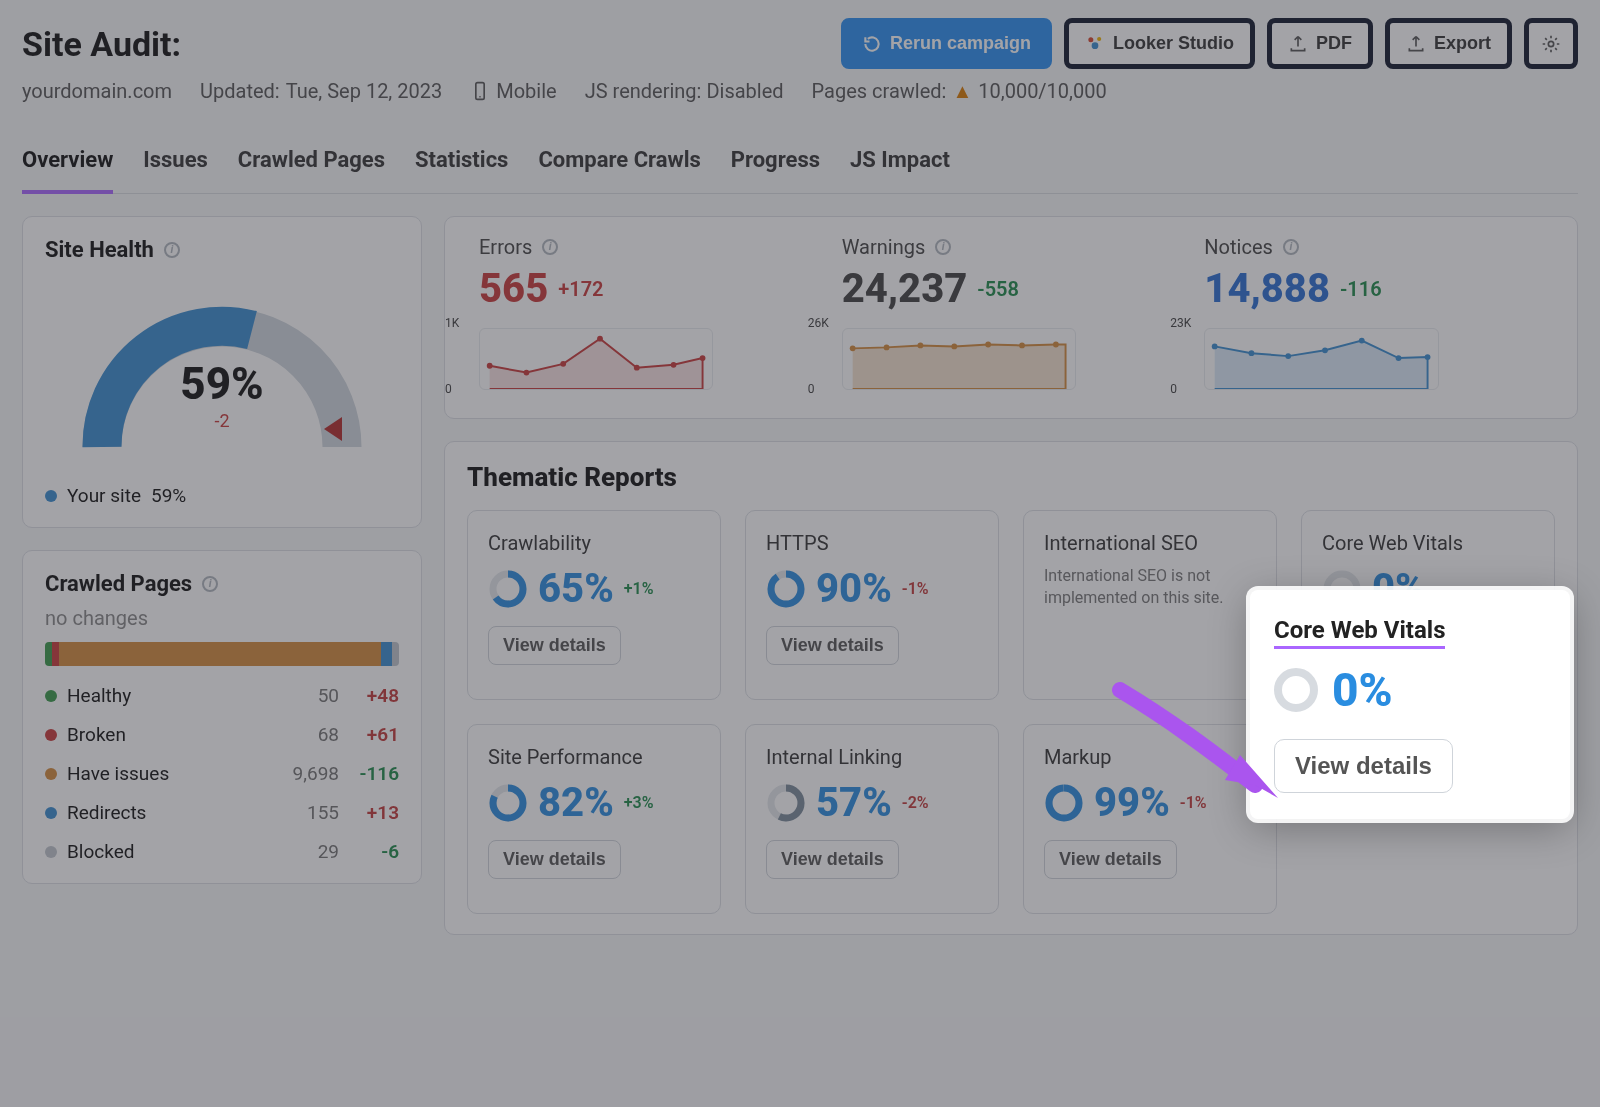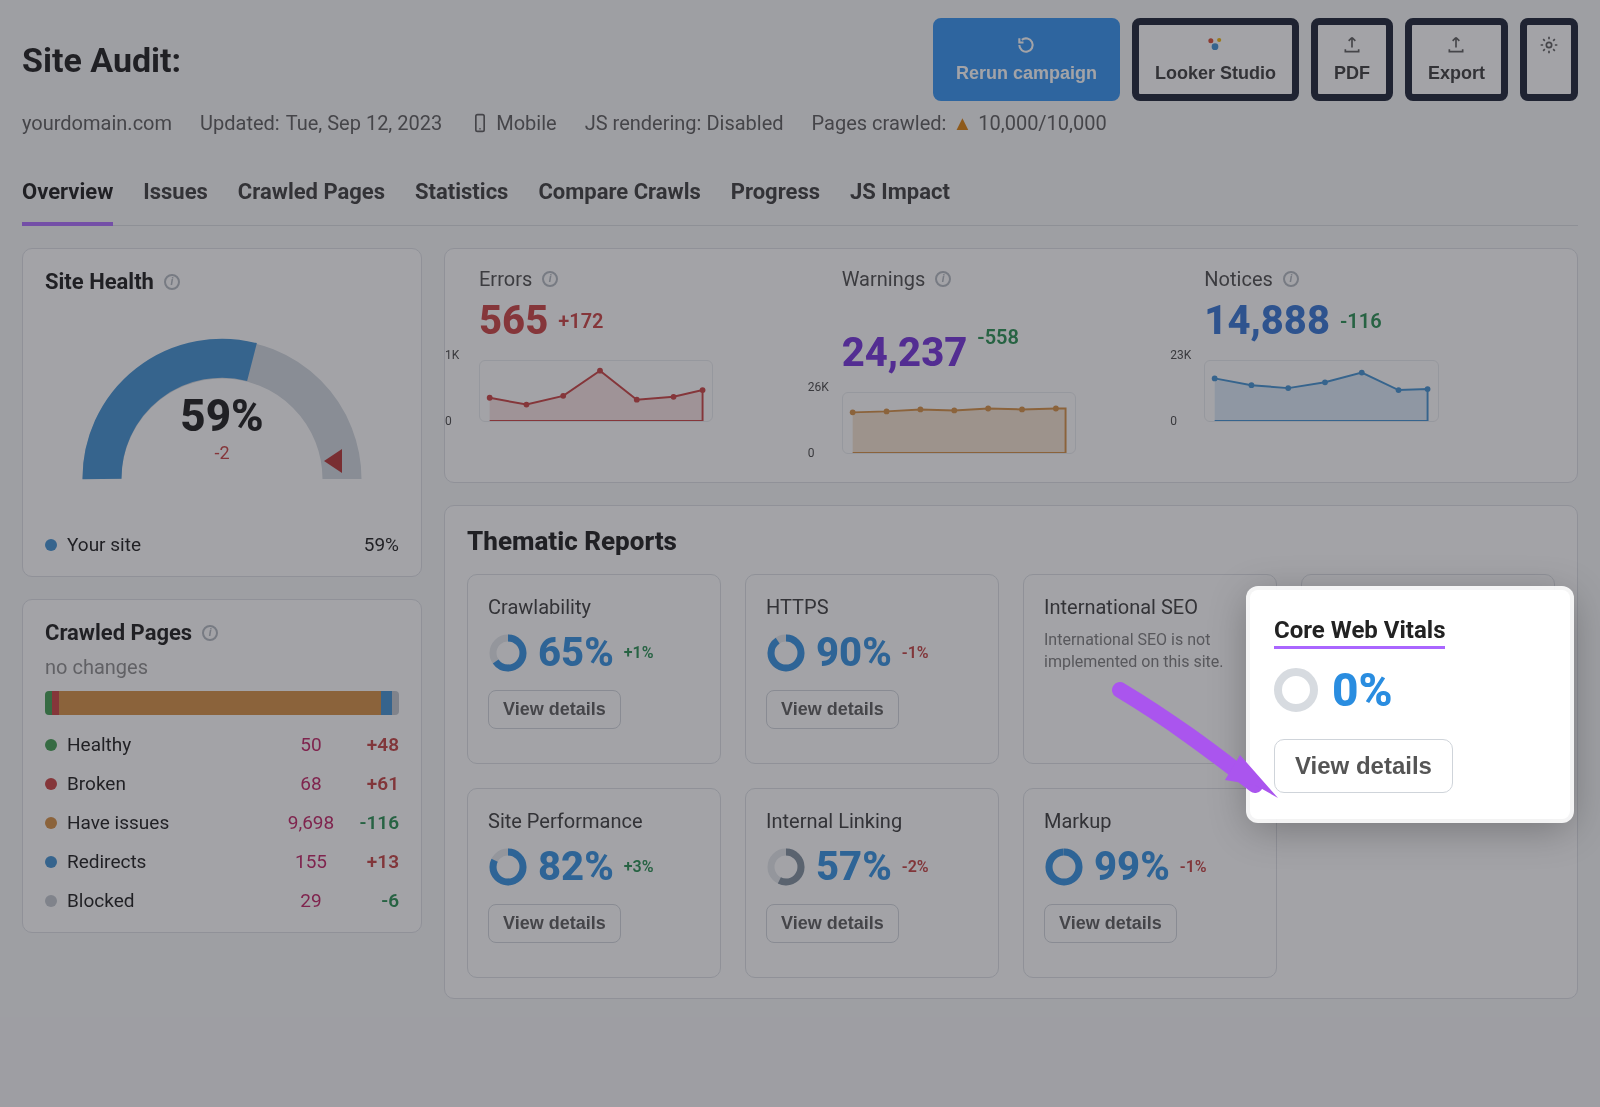--- a/index.html
+++ b/index.html
@@ -26,24 +26,23 @@
   
   .header-row {
     display: flex; align-items: center; gap: 14px; flex-wrap: wrap;
   }
   .title-line { display: flex; align-items: center; gap: 12px; font-size: 34px; font-weight: 700; }
   .title-domain { color: #2a6ed1; font-weight: 700; }
   .chev { color:#2a6ed1; font-size:20px; }
   .header-actions { margin-left: auto; display: flex; gap: 12px; }
   .btn {
     display: inline-flex; align-items: center; gap: 8px;
-    border: 7px solid #0f172a; background: #fff; color: #333;
+    border: 5px solid #0f172a; background: #fff; color: #333;
     border-radius: 8px; padding: 10px 16px; font-size: 18px; font-weight: 600;
     cursor: pointer;
-    flex-direction: column;
   }
   .btn-primary { background: #2a8ff0; border-color: #2a8ff0; color: #fff; }
   .btn-icon-only { padding: 10px 12px; }
   .icon-svg { width: 20px; height: 20px; display: inline-block; }
   .meta-row { margin-top: 10px; display: flex; gap: 28px; color: #555; font-size: 20px; flex-wrap: wrap; align-items: center; }
   .meta-item { display: inline-flex; gap: 6px; align-items: center; }
   .warn-tri { color:#d97a00; }
   
   .tabs { display: flex; gap: 30px; border-bottom: 1px solid #d9dde1; margin-top: 32px; font-size: 22px; font-weight: 700; color:#333; }
   .tab { padding: 12px 0 18px 0; cursor: pointer; }
@@ -51,45 +50,45 @@
   
   .content { display: grid; grid-template-columns: 400px 1fr; gap: 22px; margin-top: 22px; }
   .card { background: #fff; border: 1px solid #dcdfe4; border-radius: 10px; padding: 20px 22px; }
   .card h3 { margin: 0 0 10px 0; font-size: 22px; font-weight: 700; display:flex; align-items:center; gap:10px;}
   .info-dot { width:16px;height:16px;border-radius:50%;border:2px solid #b0b6bd; position:relative; display:inline-block;}
   .info-dot::after { content:"i"; position:absolute; left:50%; top:50%; transform:translate(-50%,-54%); font-size:11px; font-style:italic; font-weight:700; color:#b0b6bd; }
   
   .gauge-wrap { position:relative; height:200px; display:flex; align-items:center; justify-content:center; }
   .gauge-num { font-size:44px; font-weight:800; text-align:center; }
   .gauge-delta { color:#c83a3a; font-size:18px; text-align:center; }
-  .sh-legend { display:flex; flex-direction:column; gap:12px; margin-top:29px; font-size:19px; }
+  .sh-legend { display:flex; flex-direction:row; gap:12px; margin-top:12px; font-size:19px;align-items:center; }
   .sh-row { display:flex; align-items:center; gap:10px; }
   .sh-row .val { margin-left:auto; }
   .dot { width:12px;height:12px;border-radius:50%;display:inline-block; }
   .dot-blue { background:#3a8dd0; }
   .red-tri { width:0;height:0;border-left:7px solid transparent;border-right:7px solid transparent;border-top:11px solid #c23a3a; display:inline-block;}
   
   .cp-big { display:flex; align-items:baseline; gap:10px; margin-top:6px;}
   .cp-num { font-size:48px; font-weight:800; color:#2a6ed1; }
   .cp-sub { color:#888; font-size:20px; }
   .cp-bar { height:24px; border-radius:4px; overflow:hidden; display:flex; margin:12px 0 18px 0; }
   .seg-green{background:#3a9a4a;} .seg-red{background:#c83a3a;} .seg-orange{background:#d48a3b;flex:1;} .seg-blue{background:#3a8dd0;} .seg-gray{background:#bfc5cc;}
   .cp-list { display:flex; flex-direction:column; gap:16px; font-size:19px; }
   .cp-item { display:flex; align-items:center; gap:10px; }
-  .cp-item .count { margin-left:auto; color:#be185d; text-align:center; min-width:56px;}
+  .cp-item .count { margin-left:auto; color:#737373; text-align:right; min-width:56px;}
   .cp-item .delta { min-width:50px; text-align:right; font-weight:600;}
   .d-up{color:#c23a3a;} .d-down{color:#1e8a4a;}
   
   .top-metrics { display:grid; grid-template-columns: repeat(3,1fr); gap:0; padding:18px 22px 24px 22px;}
   .tm-col { display:flex; flex-direction:column; gap:6px; padding:0 12px;}
   .tm-title { font-size:20px; color:#444; display:flex; align-items:center; gap:10px;}
   .tm-val-row { display:flex; align-items:center; gap:10px; }
   .tm-val { font-size:40px; font-weight:800; }
   .tm-delta { font-size:20px; font-weight:600; }
-  .err{color:#c83a3a;} .warn{color:#6d28d9;margin-top:32px;} .note{color:#2a6ed1;}
+  .err{color:#c83a3a;} .warn{color:#404040;} .note{color:#2a6ed1;}
   .spark { height:62px; border:1px solid #e8ebee; border-radius:6px; margin-top:10px; position:relative; }
   .axis-l { position:absolute; left:-34px; font-size:12px; color:#404040; }
   .axis-top{top:-2px;} .axis-bot{bottom:-2px;}
   .thematic h2 { font-size:26px; font-weight:800; margin:0 0 18px 0; }
   .tiles { display:grid; grid-template-columns: repeat(4,1fr); gap:24px; }
   .tile { border:1px solid #dcdfe4; border-radius:10px; padding:20px; background:#fff; min-height:190px;}
   .tile-title { font-size:20px; color:#333; margin-bottom:10px; }
   .tile-val-row { display:flex; align-items:center; gap:10px; margin-bottom:14px; }
   .tile-val { font-size:40px; font-weight:800; color:#2a8de0; }
   .tile-delta { font-size:16px; font-weight:600; }

